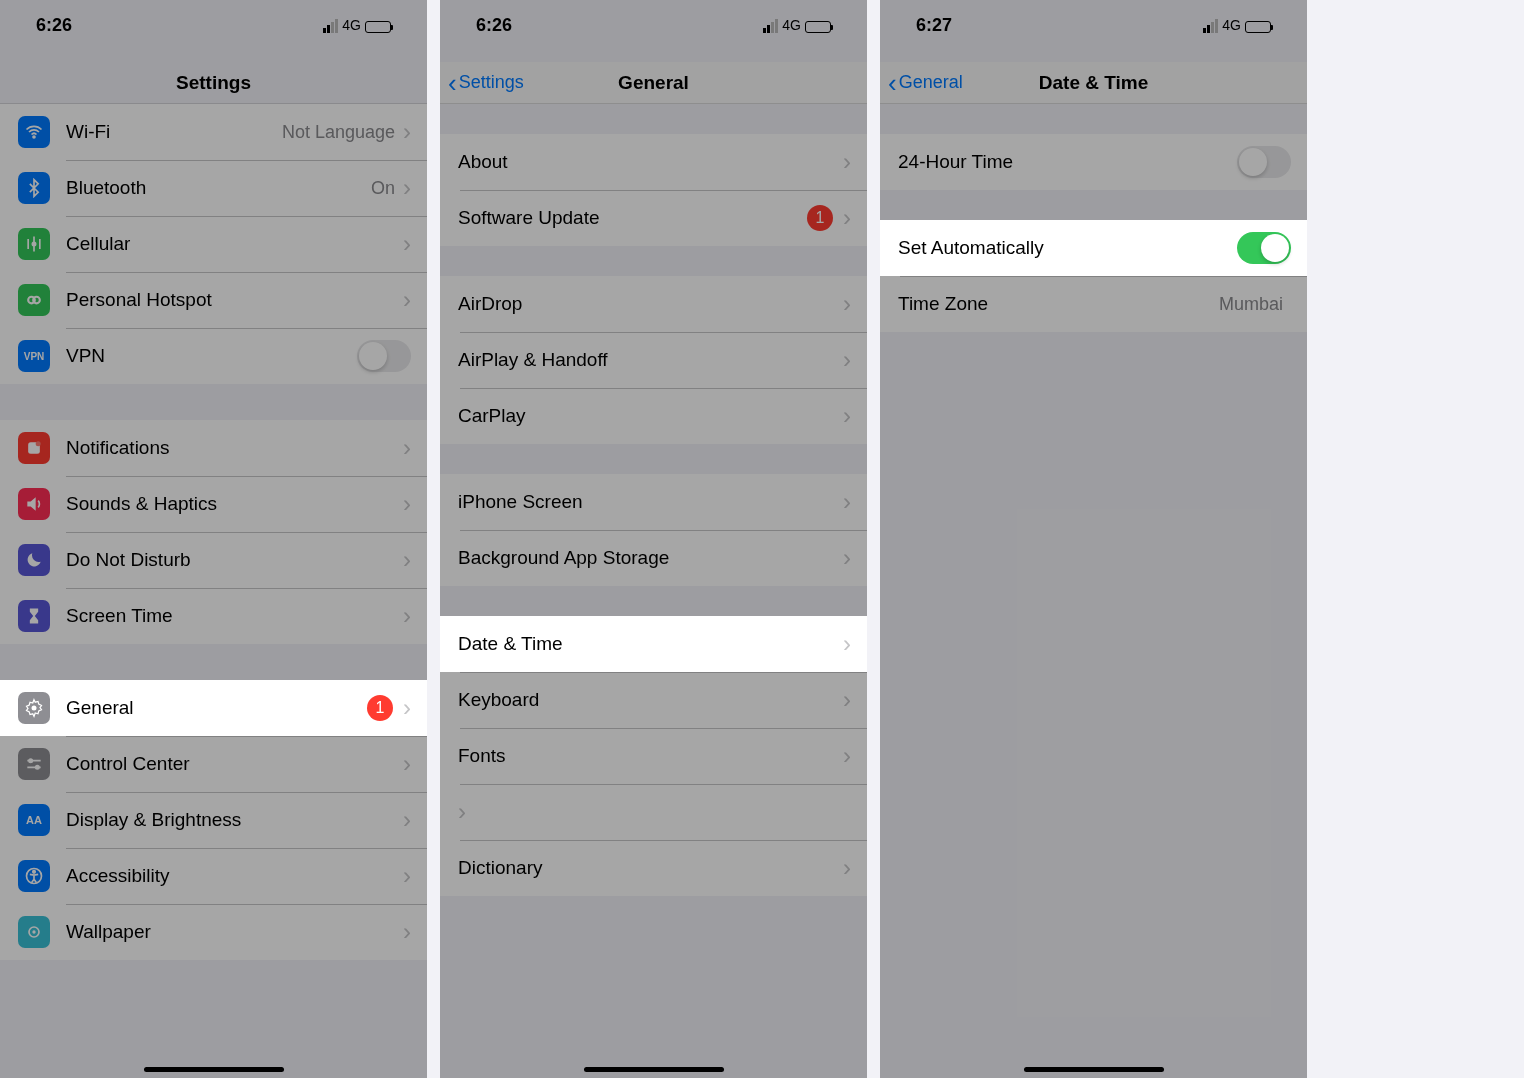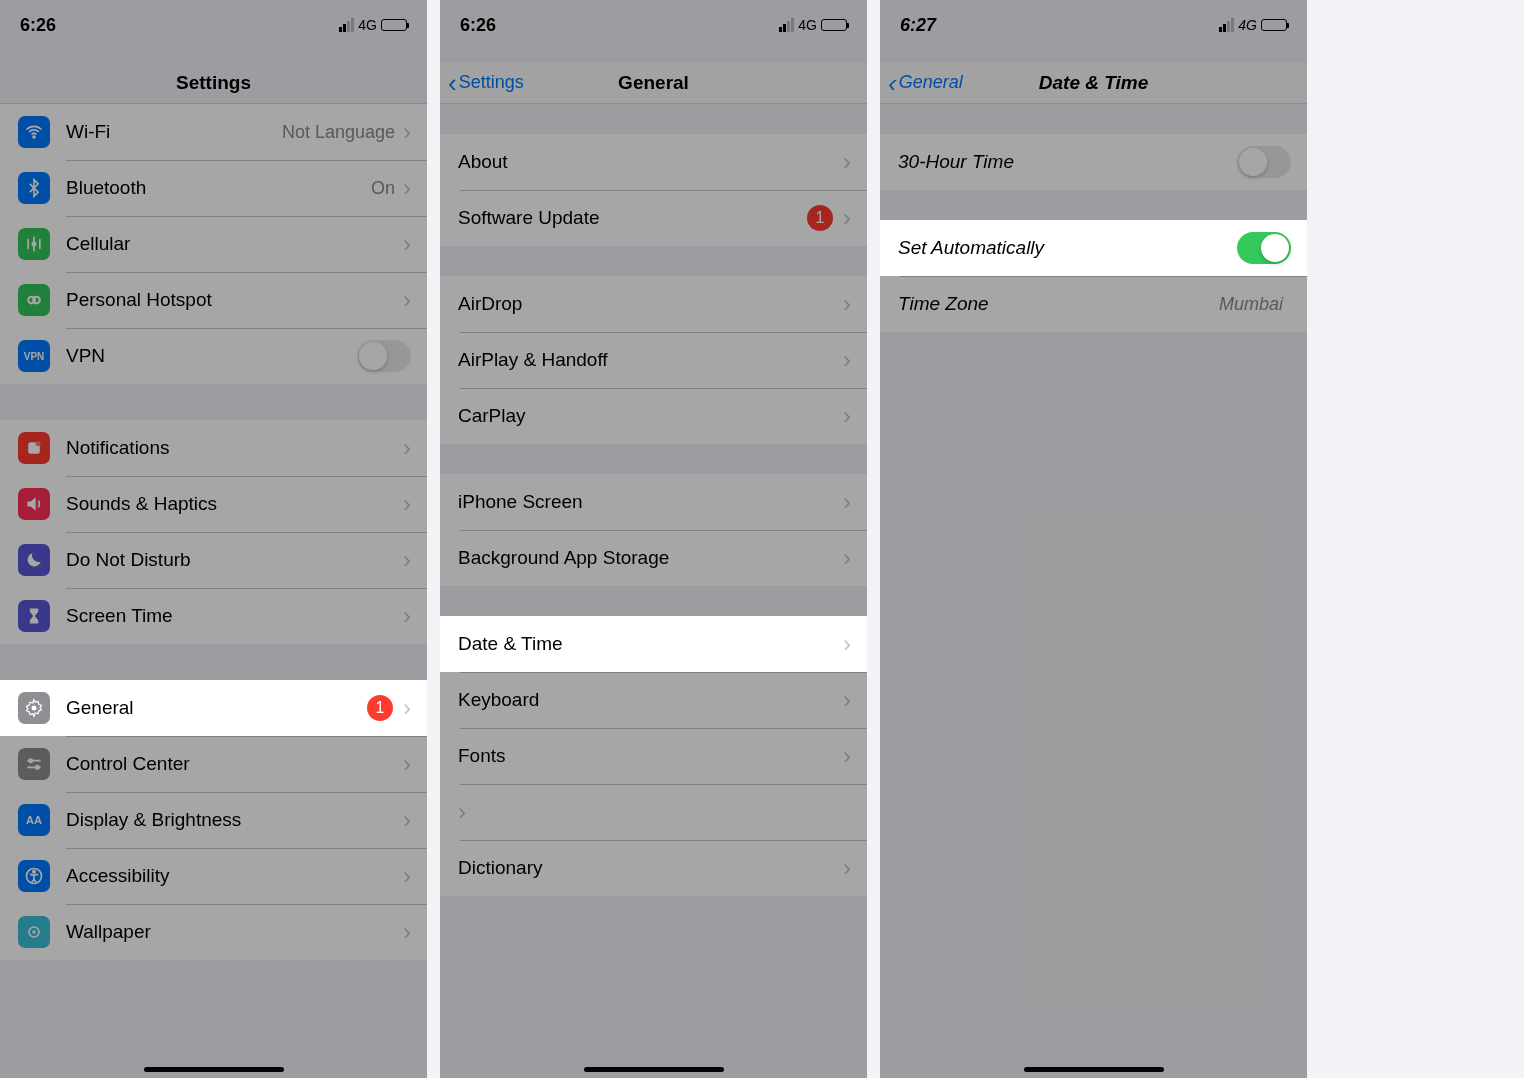--- a/index.html
+++ b/index.html
@@ -13,41 +13,41 @@
     overflow: hidden;
     position: relative;
   }
   .screen {
     width: 427px;
     height: 100%;
     background: #f2f2f7;
     position: relative;
     overflow: hidden;
   }
-  .screen:nth-child(3) { width: 427px; font-style: italic; }
+  .screen:nth-child(3) { width: 427px; }
   .dim-overlay {
     position: absolute;
     inset: 0;
     background: rgba(0,0,0,0.35);
     pointer-events: none;
     z-index: 5;
   }
 
   
   .status-bar {
     height: 50px;
     display: flex;
     align-items: center;
     justify-content: space-between;
-    padding: 0 20px;
+    padding: 0 36px;
     font-size: 18px;
     font-weight: 600;
     color: #000;
   }
-  .status-right { display: flex; align-items: center; gap: 4px; font-size: 14px; font-weight: 500;}
+  .status-right { display: flex; align-items: flex-end; gap: 4px; font-size: 14px; font-weight: 500;}
   .sig-bars { display:flex; align-items:flex-end; gap:1px; }
   .sig-bars span { width:3px; background:#000; }
   .sig-bars span:nth-child(1){height:5px;}
   .sig-bars span:nth-child(2){height:8px;}
   .sig-bars span:nth-child(3){height:11px; background:#bbb;}
   .sig-bars span:nth-child(4){height:14px; background:#bbb;}
   .battery { width:26px; height:12px; border:1px solid #000; border-radius:3px; position:relative; padding:1px;}
   .battery::after { content:''; position:absolute; right:-3px; top:3px; width:2px; height:5px; background:#000; border-radius:0 1px 1px 0;}
   .battery-fill { height:100%; width:65%; background:#000; border-radius:1px;}
 
@@ -445,21 +445,21 @@
       <span class="chev">‹</span>
       <span>General</span>
     </div>
     <span class="nav-title">Date &amp; Time</span>
   </div>
 
   <div class="gap-sm"></div>
 
   <div class="section">
     <div class="row">
-      <span class="row-label">30-Hour Time</span>
+      <span class="row-label">24-Hour Time</span>
       <span class="toggle"></span>
     </div>
   </div>
 
   <div class="gap-sm"></div>
 
   <div class="section">
     <div class="row highlighted">
       <span class="row-label">Set Automatically</span>
       <span class="toggle on"></span>

